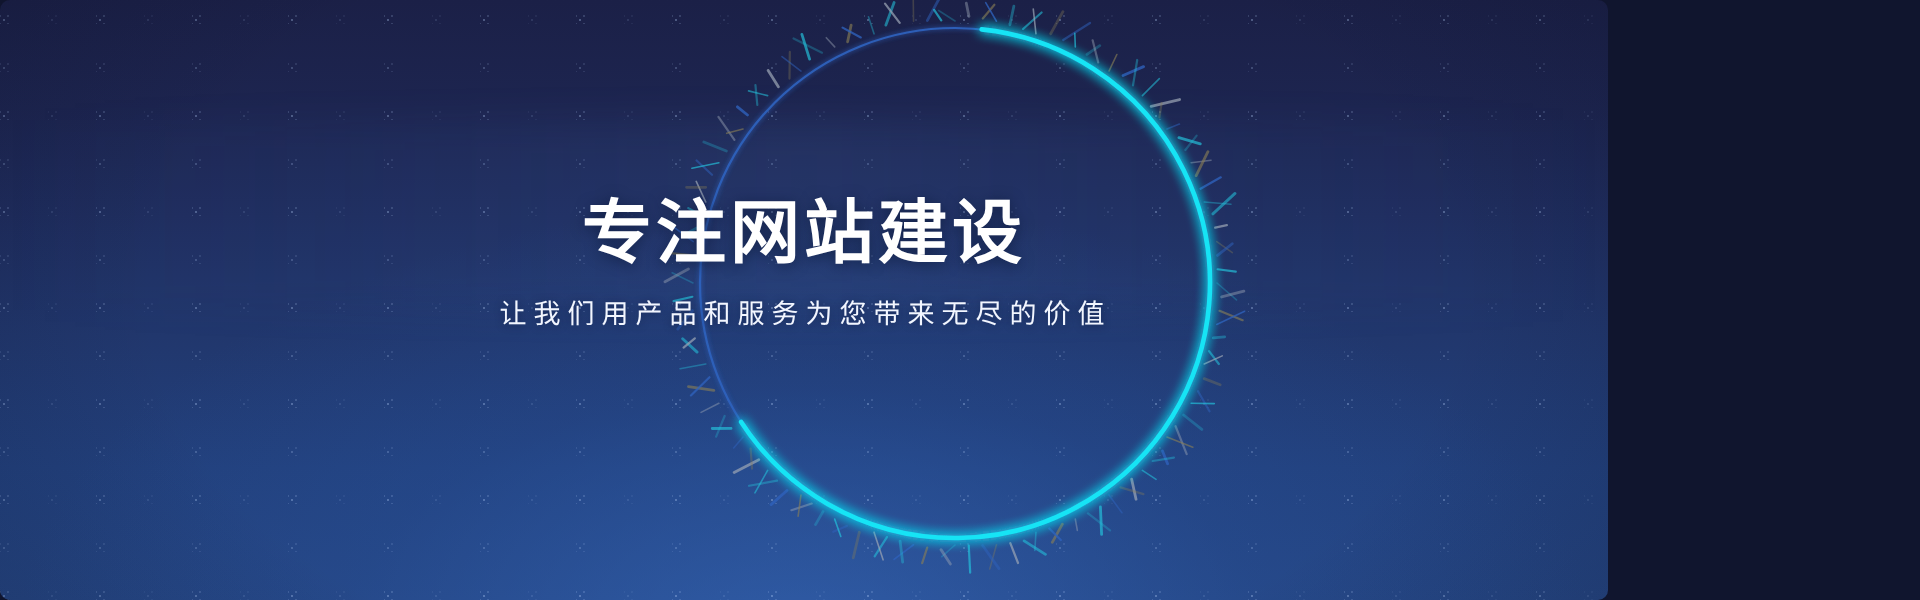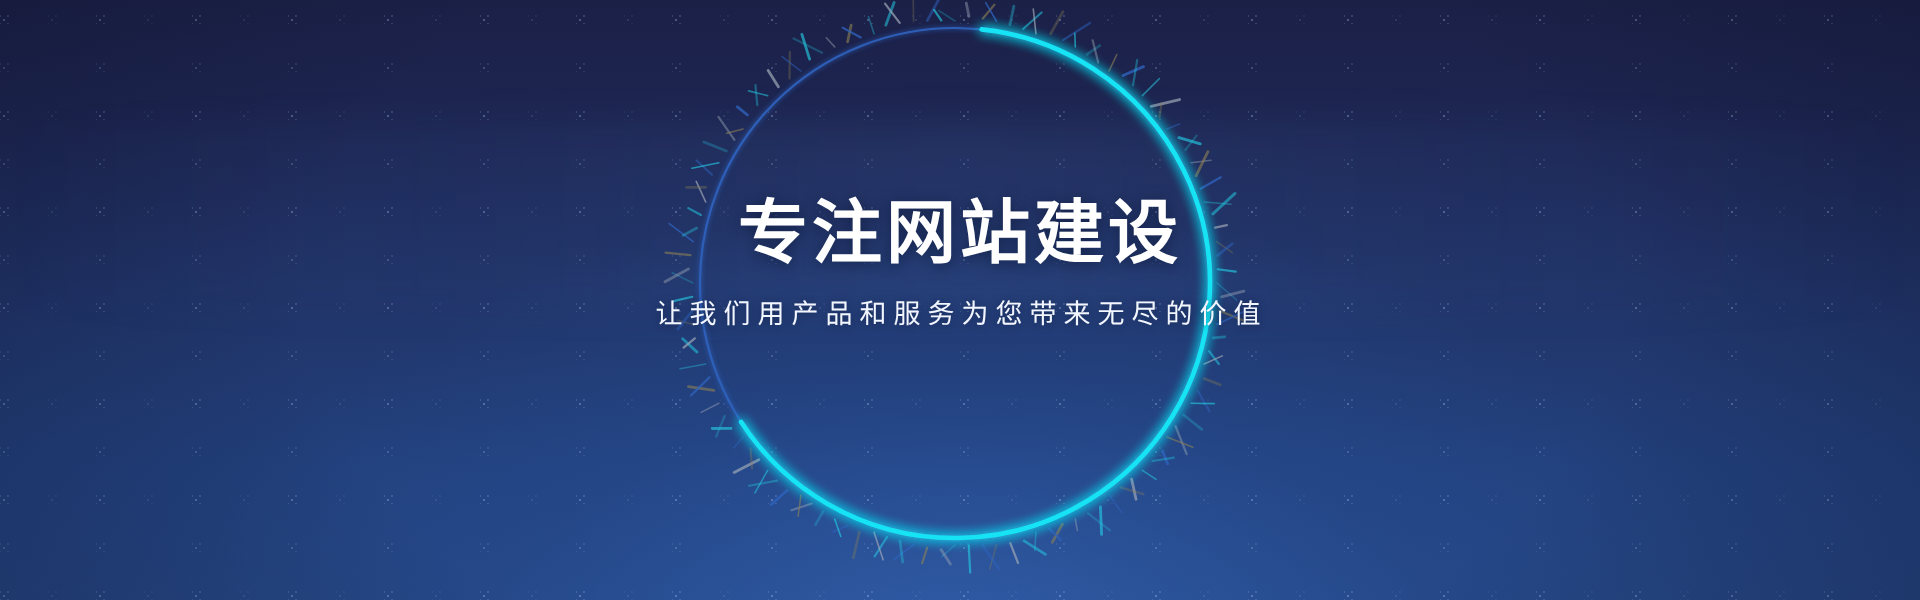--- a/index.html
+++ b/index.html
@@ -5,36 +5,37 @@
 <style>
   html, body {
     margin: 0;
     padding: 0;
     background: #10152e;
   }
   * { box-sizing: border-box; }
 
   .banner {
     position: relative;
-    width: 1920px;
+    width: 1608px;
     height: 600px;
     overflow: hidden;
     font-family: "Liberation Sans", "DejaVu Sans", sans-serif;
     background:
       radial-gradient(ellipse 1100px 620px at 50% 108%,
                       rgba(56,110,196,0.55) 0%,
                       rgba(40,84,160,0.28) 42%,
                       rgba(26,50,108,0.0) 72%),
       linear-gradient(180deg,
                       #1b2047 0%,
                       #1d2550 18%,
                       #1f2d5e 36%,
                       #21376d 56%,
                       #22407c 78%,
                       #254582 100%);
+    border-radius: 10px;
   }
 
   
   .grid-dots {
     position: absolute;
     inset: 0;
     pointer-events: none;
     opacity: 0.55;
     background-image:
       radial-gradient(circle, rgba(190,215,255,0.40) 1px, transparent 1.4px),

